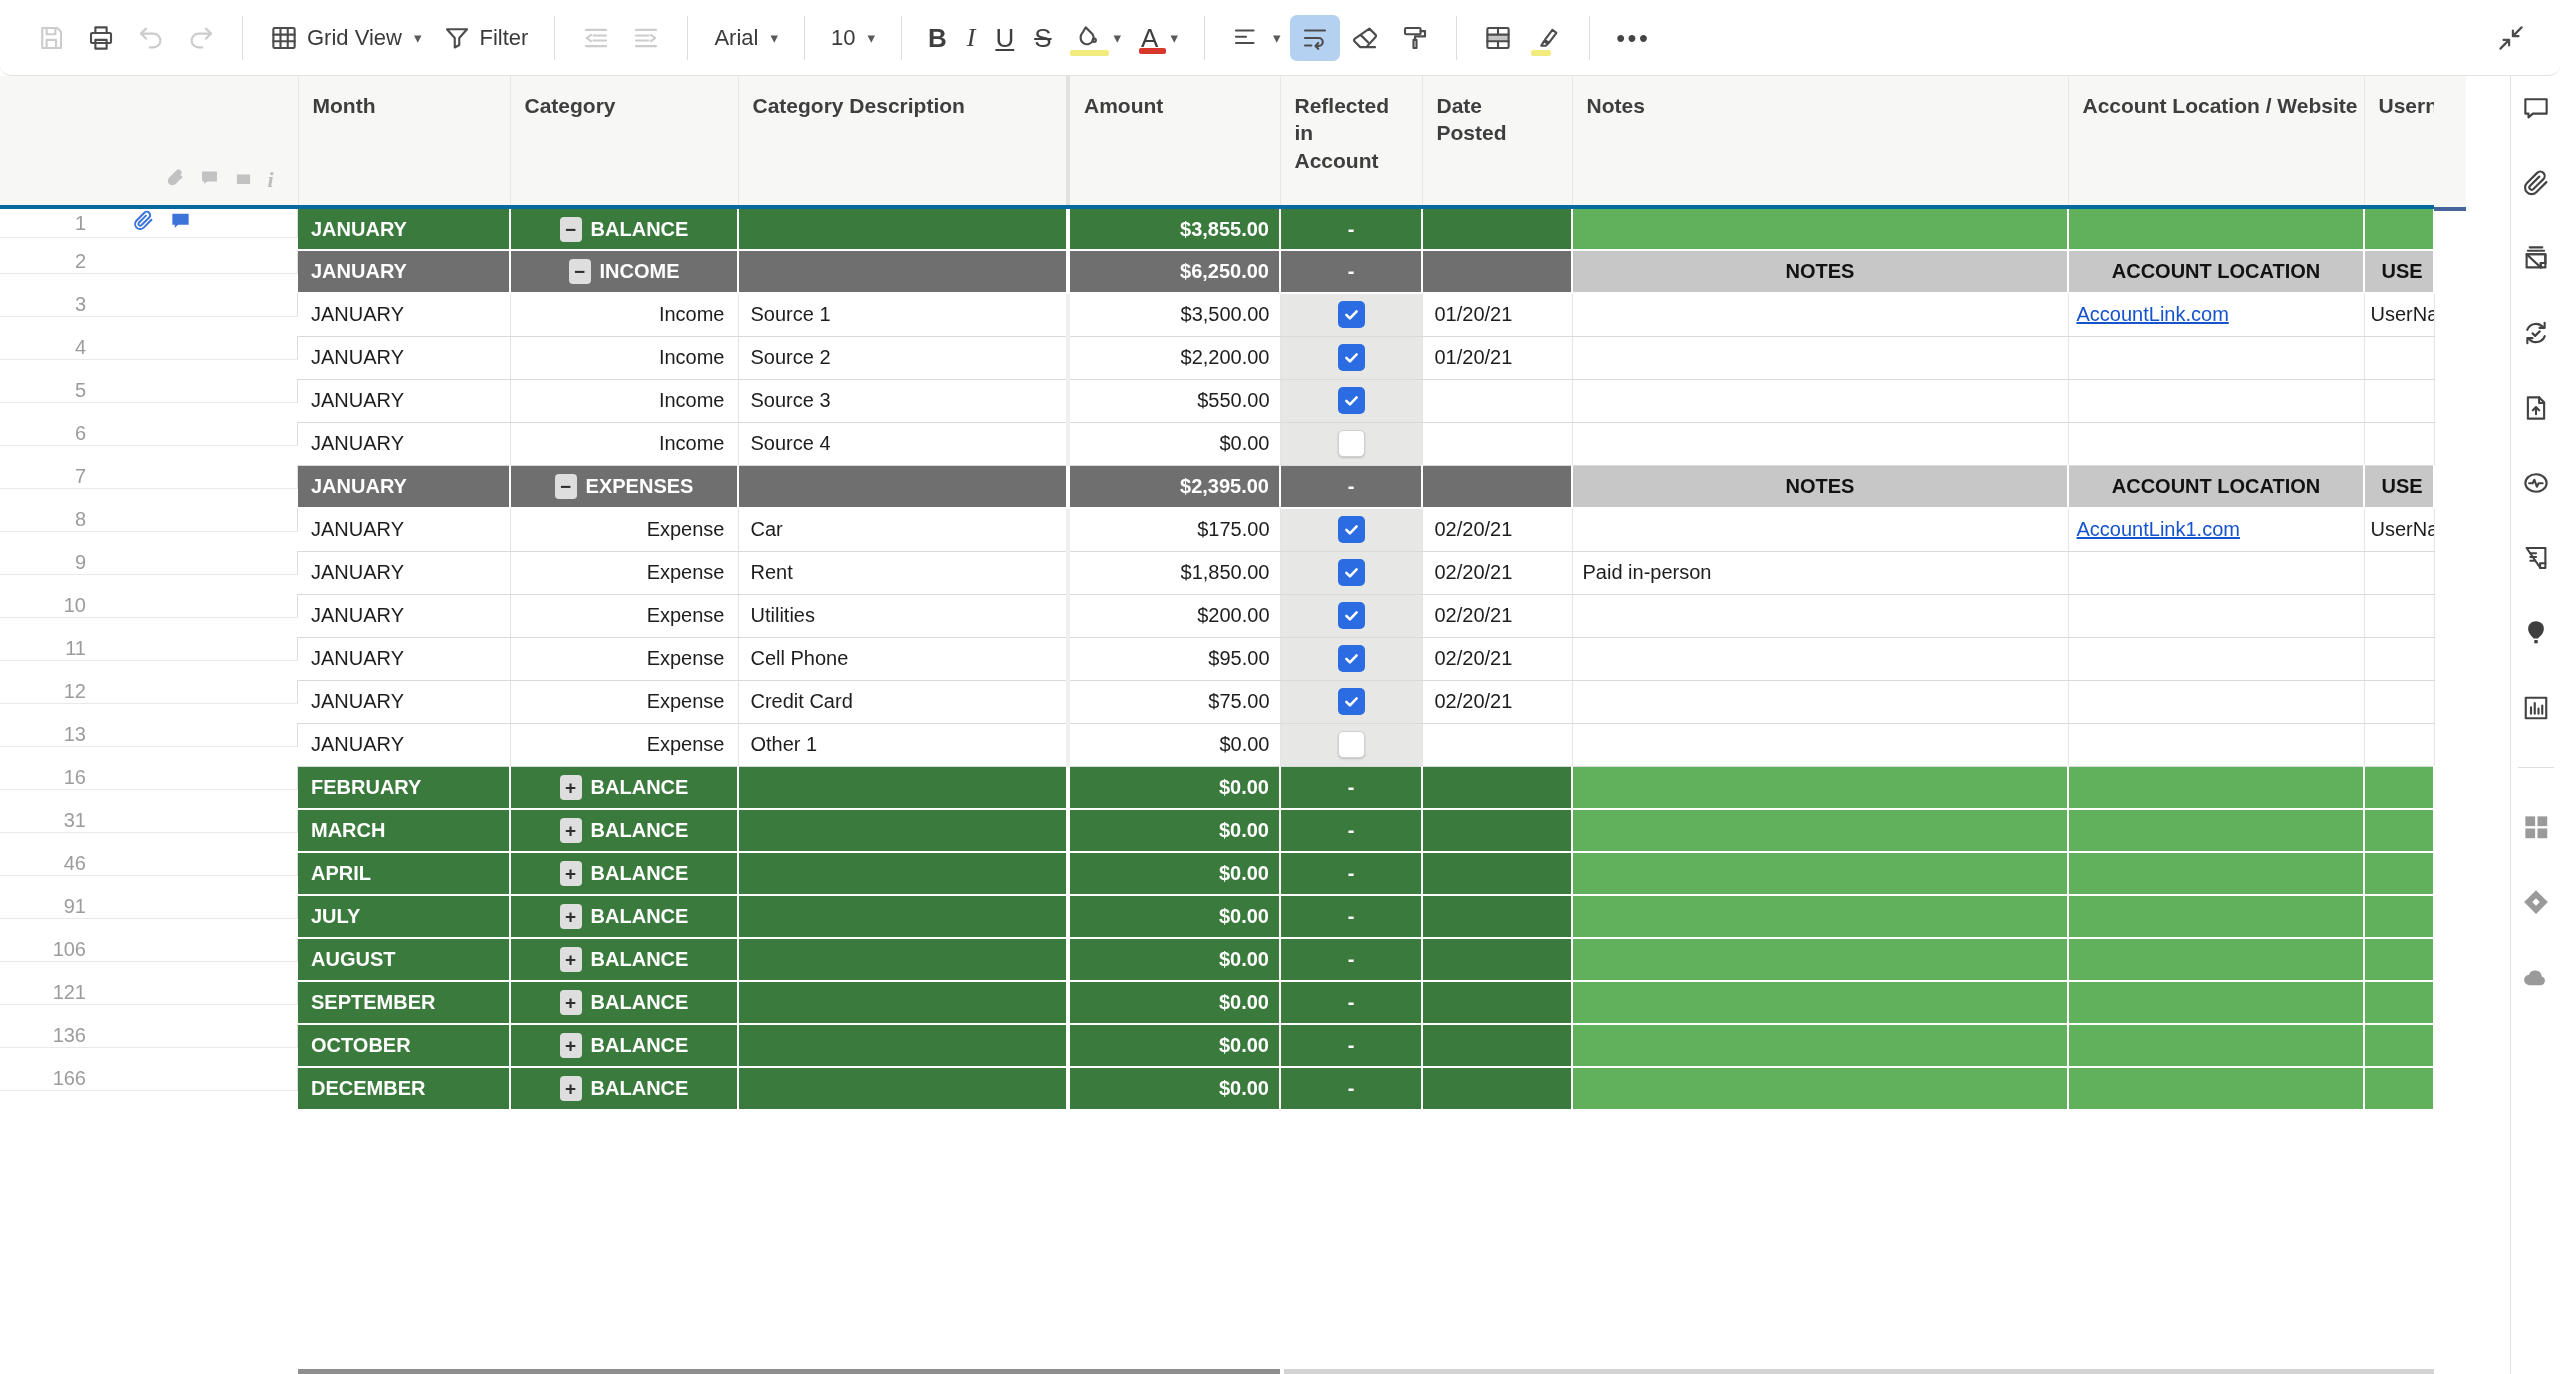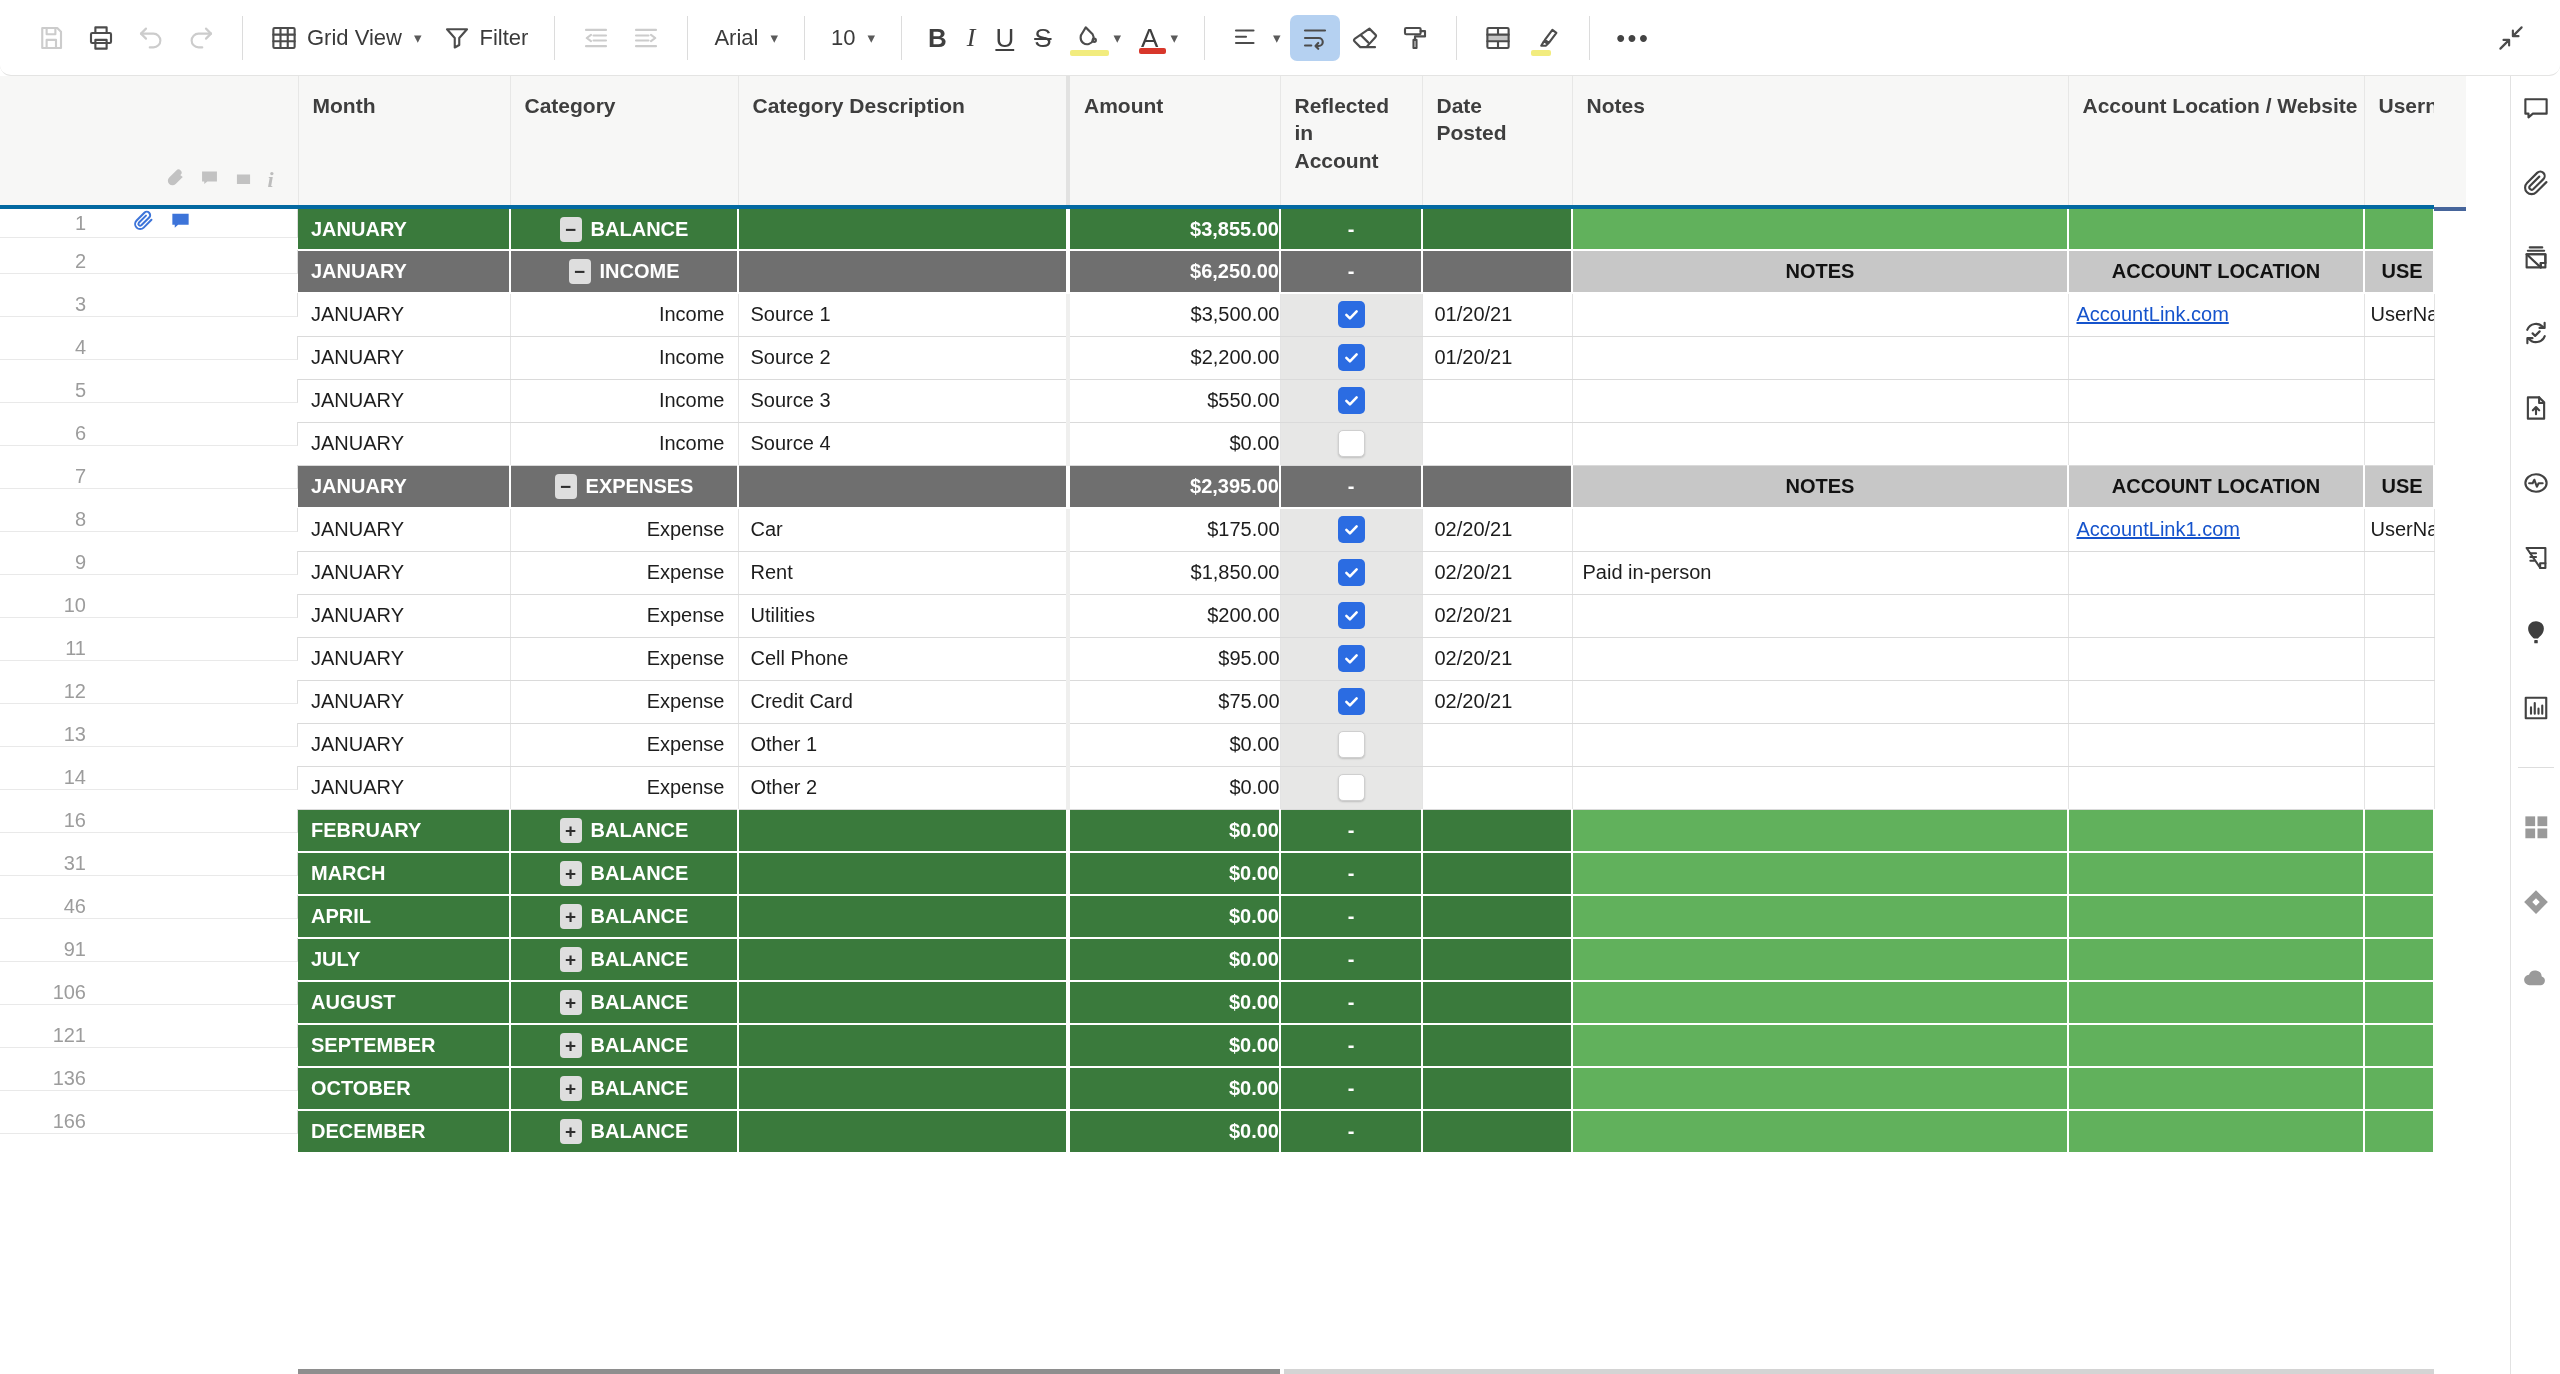--- a/index.html
+++ b/index.html
@@ -44,21 +44,21 @@
   .info-i { font-family:"Liberation Serif", serif; font-style:italic; font-size:22px; color:#bdbdbd; }
 
   td { font-size:20px; color:#1d1d1d; height:43px; overflow:hidden; white-space:nowrap; }
   .r-data td { background:#fff; border-bottom:1px solid #dadada; border-right:1px solid #e4e4e4; }
   .r-data td.c-ref { background:#e7e7e6; }
   .r-balance .lp { background:#3a7a3c; color:#fff; font-weight:bold; }
   .r-balance .rp { background:#61b15c; }
   .r-group .lp { background:#6f6f6f; color:#fff; font-weight:bold; }
   .r-group .rp { background:#c7c7c7; color:#121212; font-weight:bold; text-align:center; }
   .r-balance td, .r-group td { border-bottom:2px solid #ffffff; border-right:2px solid rgba(255,255,255,.8); height:43px; }
-  td.c-amt { border-left:4px solid #efefee !important; text-align:right; }
+  td.c-amt { border-left:4px solid #efefee !important; text-align:right; padding-right:10px; }
   .r-balance td.c-amt, .r-group td.c-amt { border-left-color:#ffffff !important; }
 
   td.c-num { background:#fff !important; border-bottom:1px solid #e9e9e9; border-right:1px solid #dedede;
              display:flex; align-items:center; height:inherit; }
   .c-num .num { width:86px; text-align:right; color:#9c9c9c; font-size:20px; font-weight:normal; }
   .row-gutter-icons { margin-left:46px; display:flex; gap:14px; align-items:center; }
   .row-gutter-icons svg { width:23px; height:23px; stroke:#3d74d9; fill:none; stroke-width:2.1; stroke-linecap:round; stroke-linejoin:round; }
   .row-gutter-icons .fillicon svg { fill:#3d74d9; stroke:none; }
 
   td.c-month { padding-left:13px; }
@@ -508,34 +508,20 @@
             <td class="c-month">JANUARY</td>
             <td class="c-cat">Expense</td>
             <td class="c-desc">Other 1</td>
             <td class="c-amt">$0.00</td>
             <td class="c-ref"><span class="cb off"></span></td>
             <td class="c-date"></td>
             <td class="c-notes"></td>
             <td class="c-acct"></td>
             <td class="c-user"></td>
           </tr>
-          <tr class="r-data">
-            <td class="c-num">
-              <span class="num">14</span>
-            </td>
-            <td class="c-month">JANUARY</td>
-            <td class="c-cat">Expense</td>
-            <td class="c-desc">Other 2</td>
-            <td class="c-amt">$0.00</td>
-            <td class="c-ref"><span class="cb off"></span></td>
-            <td class="c-date"></td>
-            <td class="c-notes"></td>
-            <td class="c-acct"></td>
-            <td class="c-user"></td>
-          </tr>
           <tr class="r-balance">
             <td class="c-num">
               <span class="num">16</span>
             </td>
             <td class="c-month lp">FEBRUARY</td>
             <td class="c-cat lp" style="text-align: center; padding-right: 0px;">
               <span class="catwrap">
                 <span class="exbtn">+</span>
                 <span>BALANCE</span>
               </span>

